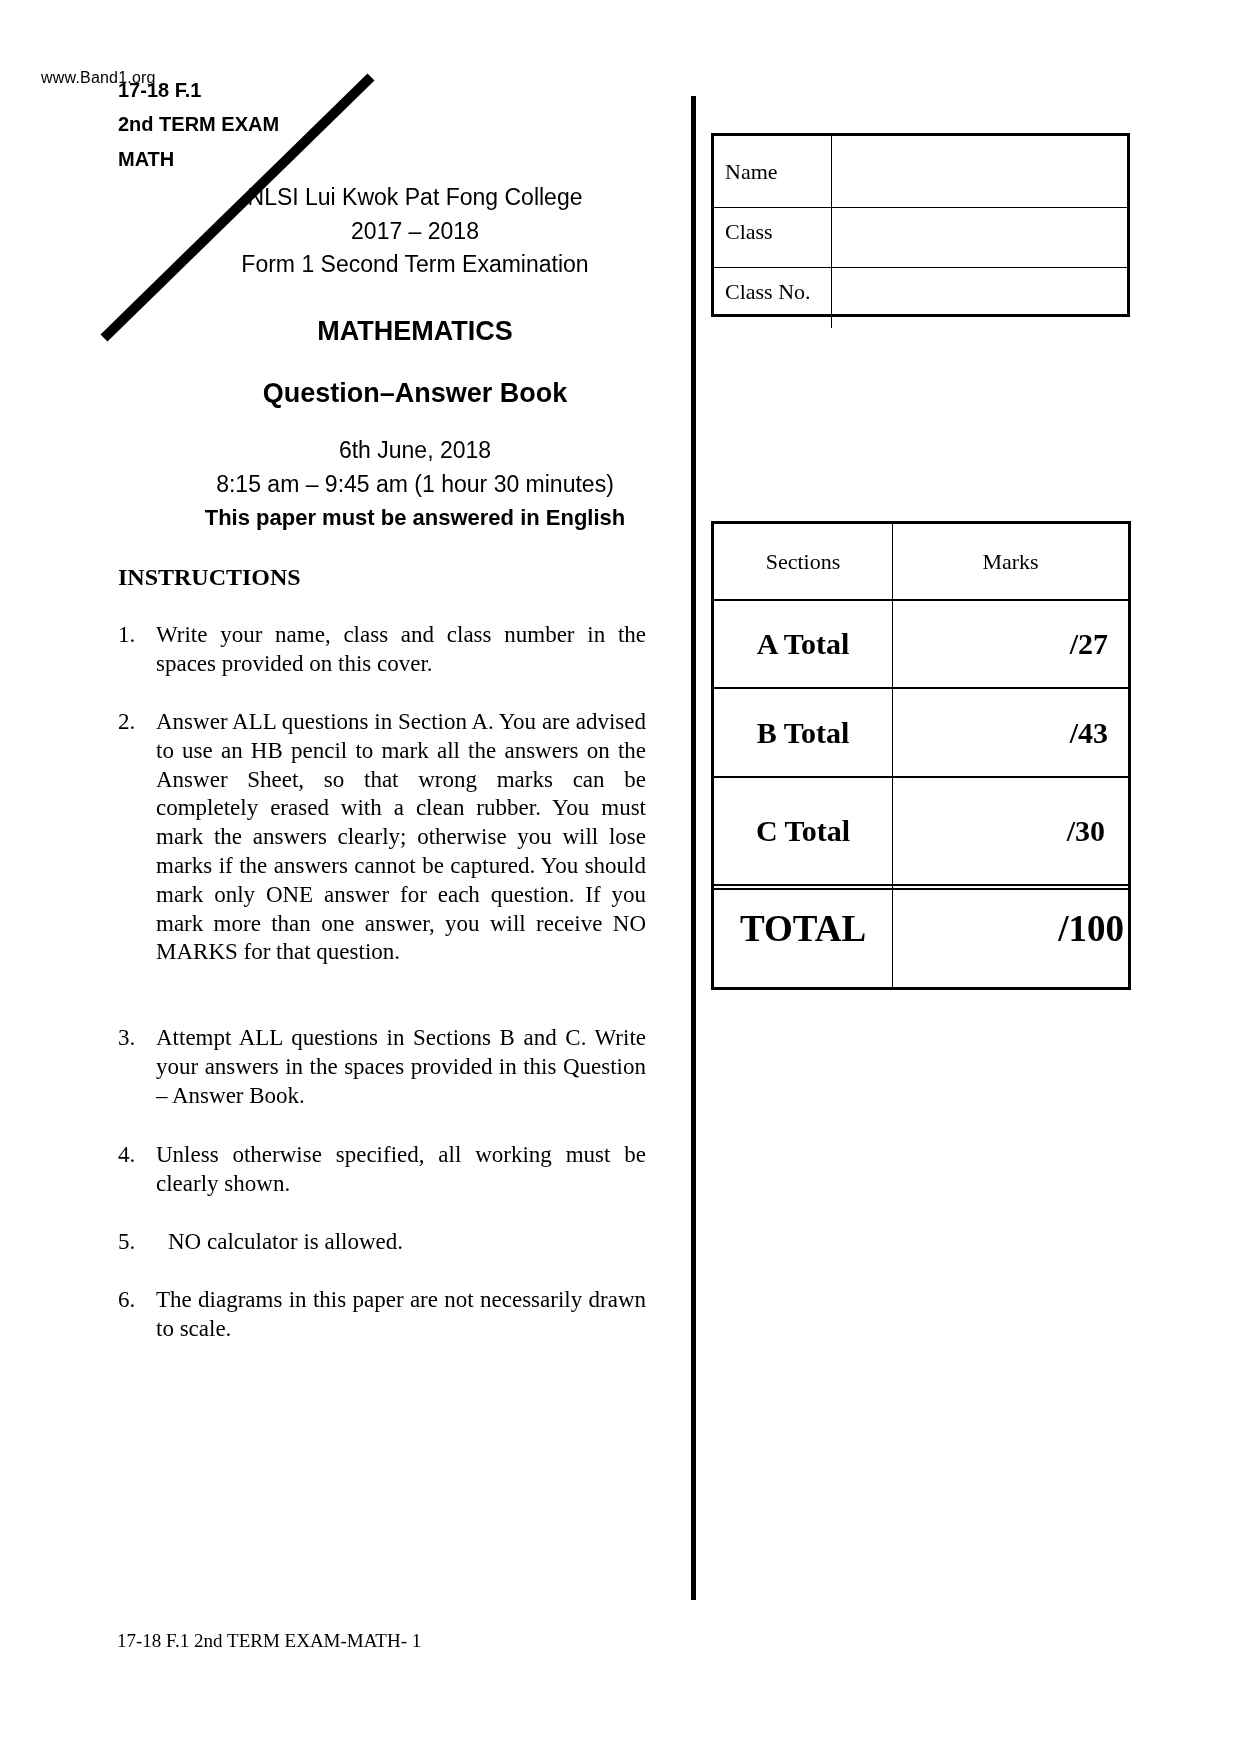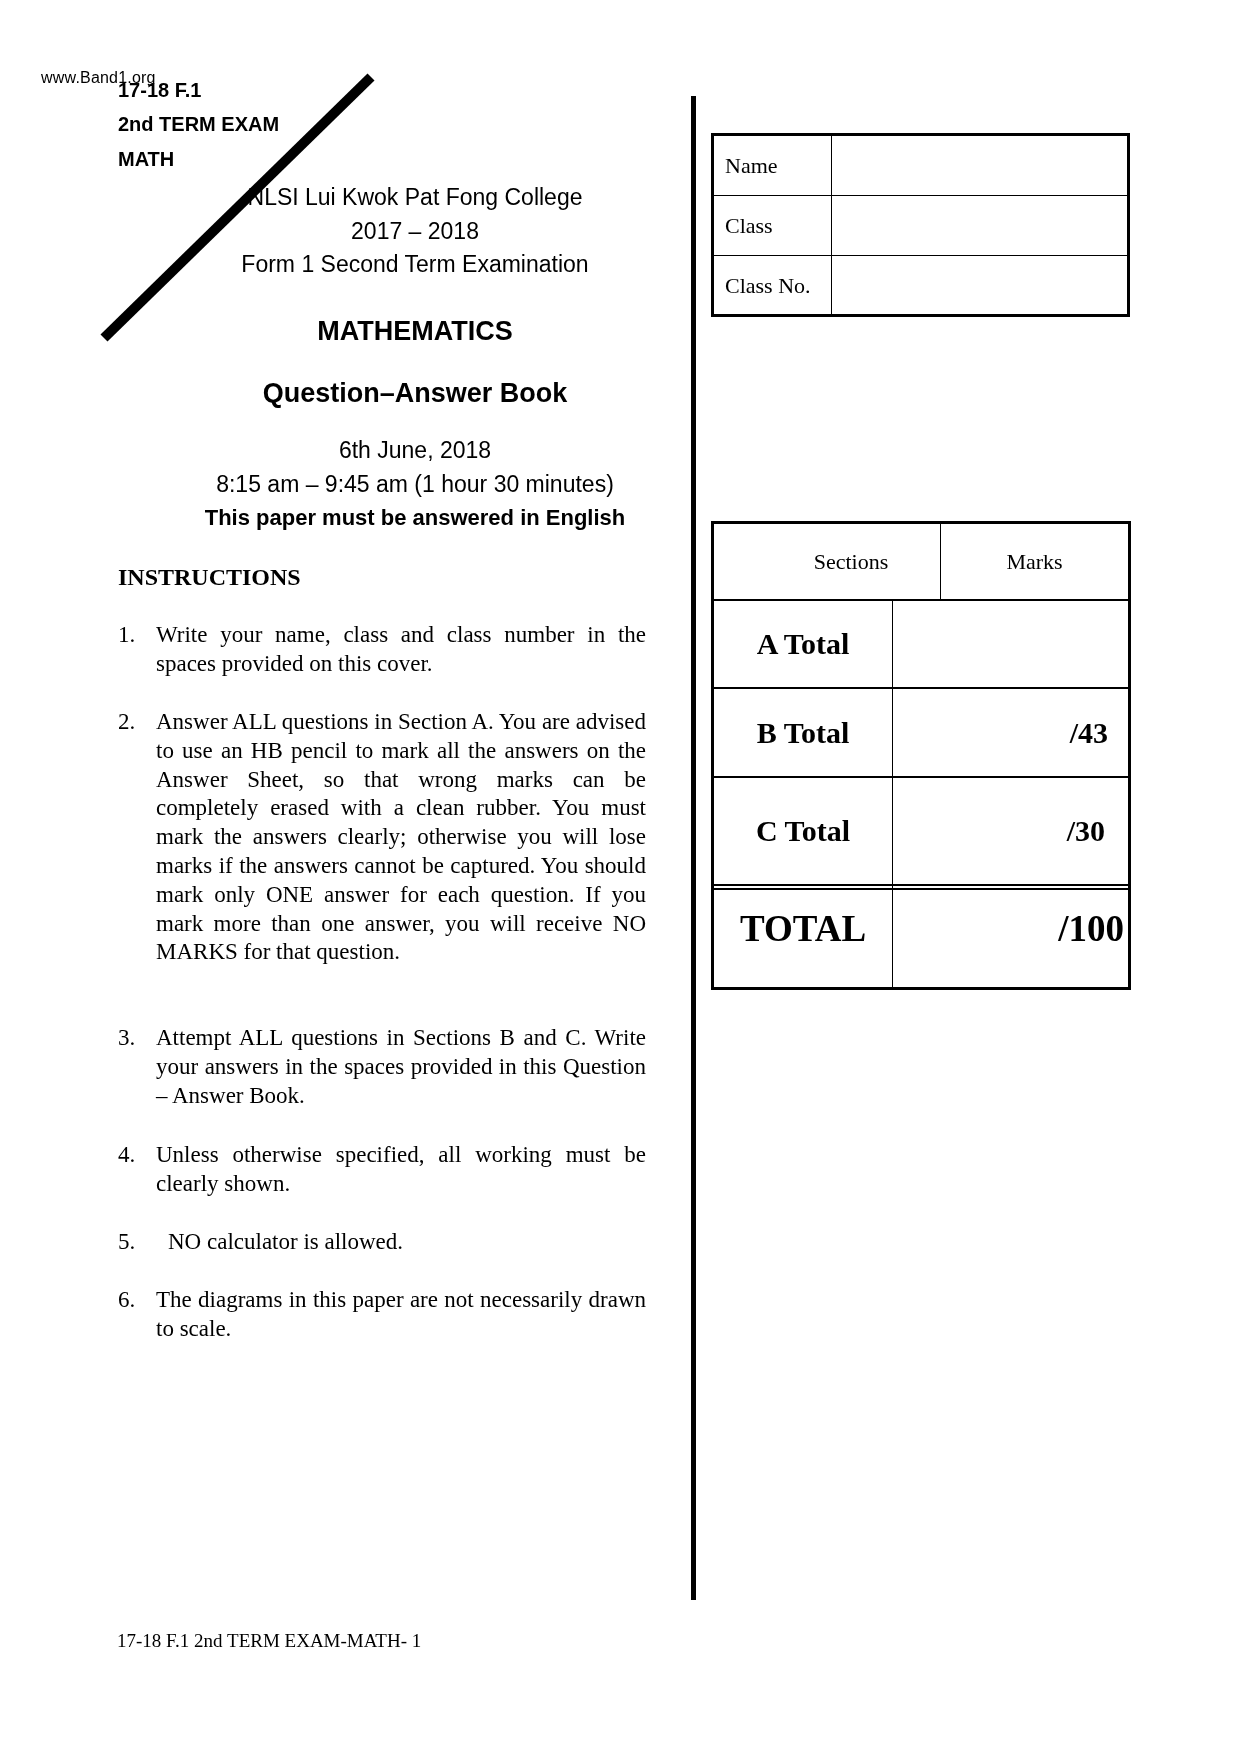--- a/index.html
+++ b/index.html
@@ -34,31 +34,31 @@
   #instr-3 { top: 1024px; }
   #instr-4 { top: 1141px; }
   #instr-5 { top: 1228px; }
   #instr-5 .txt { margin-left: 50px; }
   #instr-6 { top: 1286px; }
 
   #divider { left: 691px; top: 96px; width: 5px; height: 1504px; background: #000; }
 
   
   #info-table { left: 711px; top: 133px; width: 419px; height: 184px; border: 3px solid #000; box-sizing: border-box; }
-  .info-row { position: absolute; left: 0; width: 100%; height: 60px; display: flex; border-bottom: 1.5px solid #000; box-sizing: border-box; }
+  .info-row { position: absolute; left: 0; width: 100%; height: 72px; display: flex; border-bottom: 1.5px solid #000; box-sizing: border-box; }
   .info-row:last-child { border-bottom: none; }
   .info-label { width: 118px; border-right: 1.5px solid #000; box-sizing: border-box; font-family: "Liberation Serif", serif; font-size: 22px; padding-left: 11px; display: flex; align-items: center; }
   .info-value { flex: 1; }
 
   
   #marks-table { left: 711px; top: 521px; width: 420px; height: 469px; border: 3px solid #000; box-sizing: border-box; }
   .m-row { position: absolute; left: 0; width: 100%; display: flex; box-sizing: border-box; }
   .m-sec { width: 179px; border-right: 1.5px solid #000; box-sizing: border-box; display: flex; align-items: center; justify-content: center; font-family: "Liberation Serif", serif; }
   .m-val { flex: 1; display: flex; align-items: center; box-sizing: border-box; font-family: Liberation Serif, serif; }
-  #m-head { top: 0; height: 77px; border-bottom: 2px solid #000; padding-left: 48px; }
+  #m-head { top: 0; height: 77px; border-bottom: 2px solid #000; }
   #m-head .m-sec, #m-head .m-val { font-size: 22px; }
   #m-head .m-val { justify-content: center; }
   #m-a { top: 77px; height: 88px; border-bottom: 2.5px solid #000; }
   #m-b { top: 165px; height: 89px; border-bottom: 2.5px solid #000; }
   #m-c { top: 254px; height: 112px; border-bottom: 6px double #000; }
   #m-total { top: 346px; height: 117px; }
   .m-row .bold { font-weight: bold; }
   #m-a .m-sec, #m-b .m-sec, #m-c .m-sec { font-size: 30px; }
   #m-a .m-val, #m-b .m-val, #m-c .m-val { font-size: 30px; justify-content: flex-end; padding-right: 20px; }
   #m-c .m-val { padding-right: 23px; }
@@ -134,20 +134,21 @@
   </div>
 </div>
 
 <div id="marks-table" class="abs">
   <div id="m-head" class="m-row">
     <div class="m-sec">Sections</div>
     <div class="m-val">Marks</div>
   </div>
   <div id="m-a" class="m-row">
     <div class="m-sec bold">A Total</div>
+    <div class="m-val bold">/27</div>
   </div>
   <div id="m-b" class="m-row">
     <div class="m-sec bold">B Total</div>
     <div class="m-val bold">/43</div>
   </div>
   <div id="m-c" class="m-row">
     <div class="m-sec bold">C Total</div>
     <div class="m-val bold">/30</div>
   </div>
   <div id="m-total" class="m-row">

